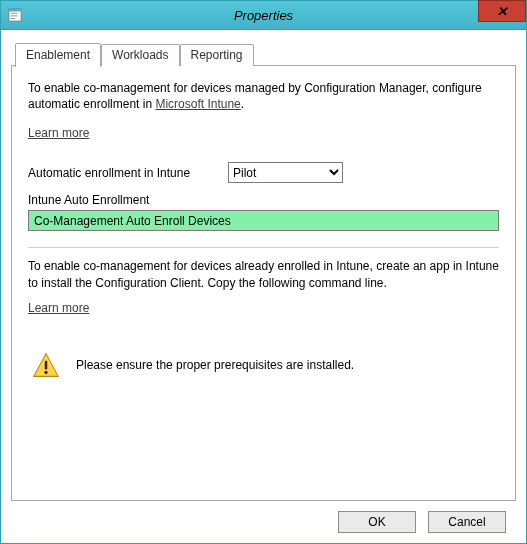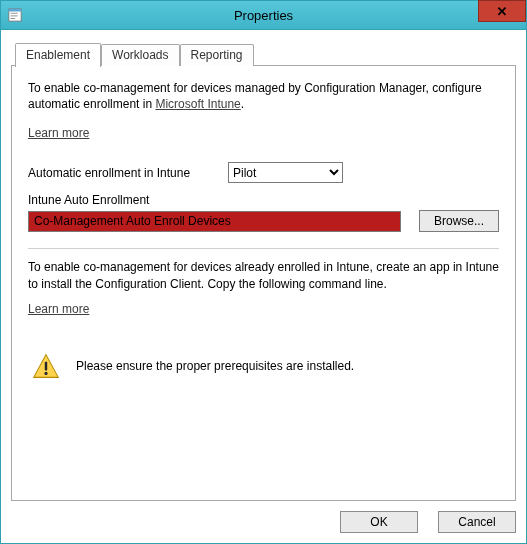--- a/index.html
+++ b/index.html
@@ -19,20 +19,21 @@
     display: flex;
     flex-direction: column;
   }
   .titlebar {
     height: 28px;
     background: linear-gradient(#57c7da, #3fb4c9);
     display: flex;
     align-items: center;
     border-bottom: 1px solid #2ea1b3;
     position: relative;
+    font-style: italic;
   }
   .titlebar .icon-slot {
     width: 16px;
     height: 16px;
     margin-left: 6px;
     display: flex;
     align-items: center;
     justify-content: center;
   }
   .titlebar .title {
@@ -138,21 +139,21 @@
     margin-top: 4px;
   }
   .field-row {
     display: flex;
     align-items: center;
   }
   .text-field {
     flex: 1 1 auto;
     height: 21px;
     border: 1px solid #7a7a7a;
-    background: #b91c1c;
+    background: #86efac;
     padding: 1px 5px;
     font-family: inherit;
     font-size: 12px;
     box-sizing: border-box;
   }
   .browse-btn {
     width: 80px;
     height: 22px;
     margin-left: 18px;
     border: 1px solid #7a7a7a;
@@ -176,25 +177,25 @@
     margin-top: 36px;
   }
   .warn-icon {
     width: 28px;
     height: 28px;
     margin-right: 16px;
     margin-left: 4px;
   }
   .footer {
     height: 42px;
-    padding-right: 10px;
+    padding-right: 20px;
     display: flex;
     align-items: center;
     justify-content: flex-end;
-    gap: 20px;
+    gap: 12px;
     border-top: none;
   }
   .footer button {
     width: 78px;
     height: 22px;
     border: 1px solid #8c8c8c;
     background: #eaeaea;
     font-family: inherit;
     font-size: 12px;
     cursor: pointer;
@@ -240,21 +241,20 @@
       </div>
 
       <div class="row">
         <div class="row-label">Automatic enrollment in Intune</div>
         <select class="dropdown" id="auto-enroll-select"><option>None</option><option selected="">Pilot</option><option>All</option></select>
       </div>
 
       <div class="field-label">Intune Auto Enrollment</div>
       <div class="field-row">
         <input class="text-field" type="text" value="Co-Management Auto Enroll Devices" style="">
-        <button class="browse-btn">Browse...</button>
       </div>
 
       <hr class="divider">
 
       <div class="sec2-text">To enable co-management for devices already enrolled in Intune, create an app in Intune to install the Configuration Client. Copy the following command line.</div>
 
       <div style="margin-top:10px;">
         <span class="link">Learn more</span>
       </div>
 

